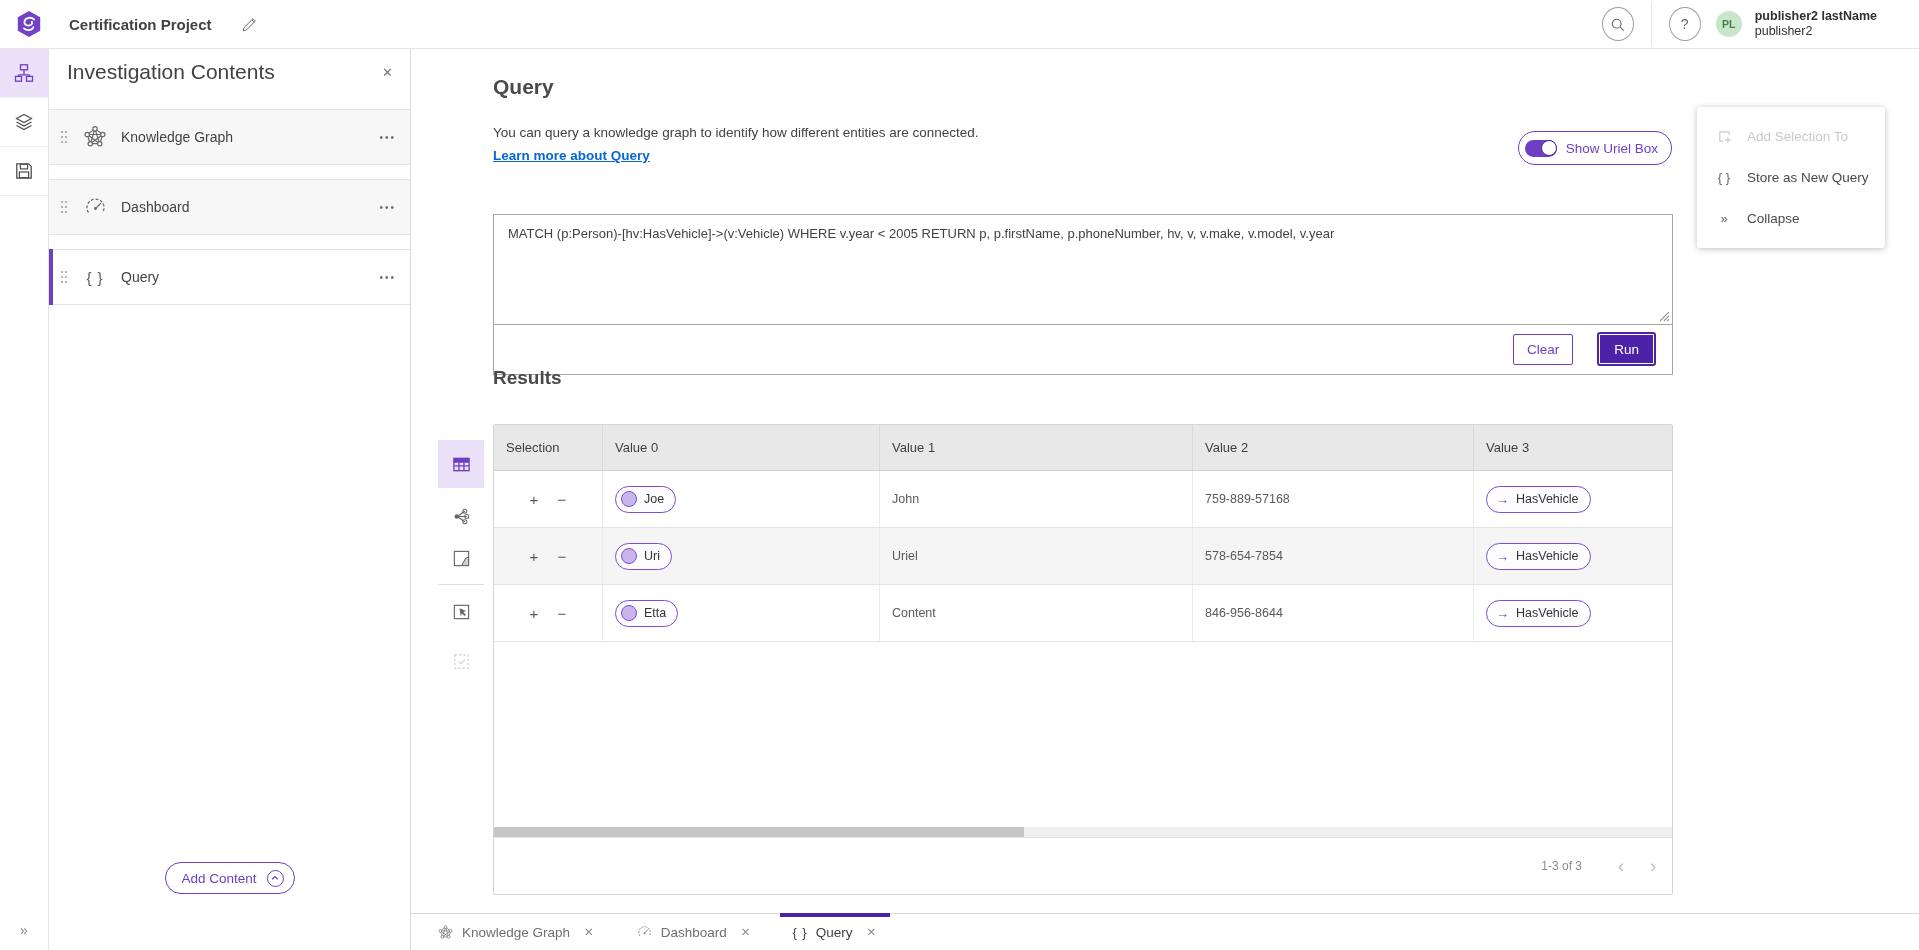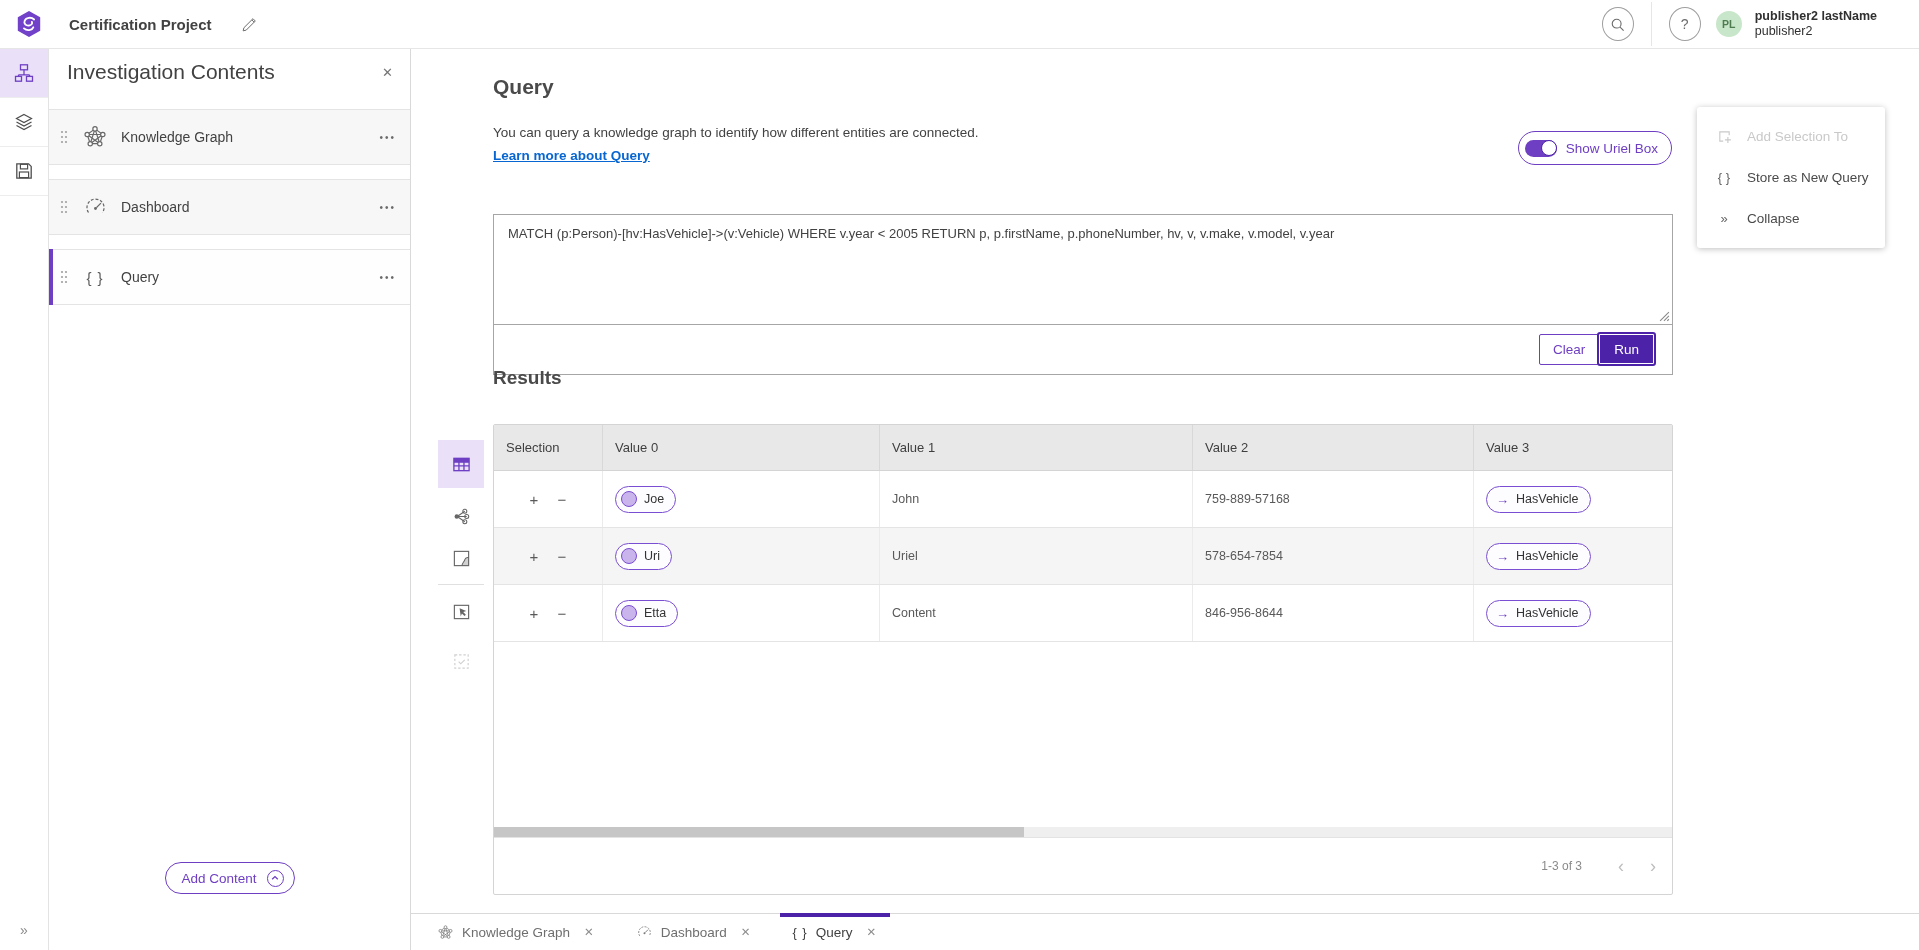--- a/index.html
+++ b/index.html
@@ -75,21 +75,21 @@
   .switch { width:32px; height:17px; border-radius:9px; background:var(--accent,#6e3fc3); position:relative; }
   .switch-knob { position:absolute; right:0; top:0.5px; width:16px; height:16px; border-radius:50%;
                  background:#fff; border:1.5px solid var(--accent-deep,#4c22a8); }
 
   .query-panel { position:absolute; left:82px; top:141px; width:1180px; height:161px;
                  border:1px solid #a6a6a6; background:#fff;margin-top:24px; }
   .query-text { display:block; width:100%; height:110px; border:none; border-bottom:1px solid #a6a6a6;
                 padding:11px 14px; font-family:"Liberation Sans","DejaVu Sans",sans-serif;
                 font-size:13px; color:#424242; resize:none; outline:none; background:#fff; }
   .resize-glyph { position:absolute; right:2px; top:96px; color:#8a8a8a; cursor:nwse-resize; }
-  .btnrow { height:48px; display:flex; align-items:center; justify-content:flex-end; gap:0; padding-right:15px; }
+  .btnrow { height:48px; display:flex; align-items:center; justify-content:flex-end; gap:26px; padding-right:15px; }
   .btn-clear { height:31px; padding:0 13px; border:1.5px solid var(--accent,#6e3fc3); background:#fff;
                color:var(--accent,#6e3fc3); font-size:13.5px; border-radius:2px; }
   .btn-run { height:30px; padding:0 14px; background:var(--accent-deep,#4c22a8); color:#fff;
              font-size:13.5px; border:1px solid #fff; outline:2px solid var(--accent-deep,#4c22a8);
              border-radius:1px; margin-right:3px; }
 
   .h2 { position:absolute; left:82px; top:318px; font-size:19px; font-weight:bold; color:#4a4a4a; }
 
   
   .view-rail { position:absolute; left:27px; top:391px; width:46px; }

